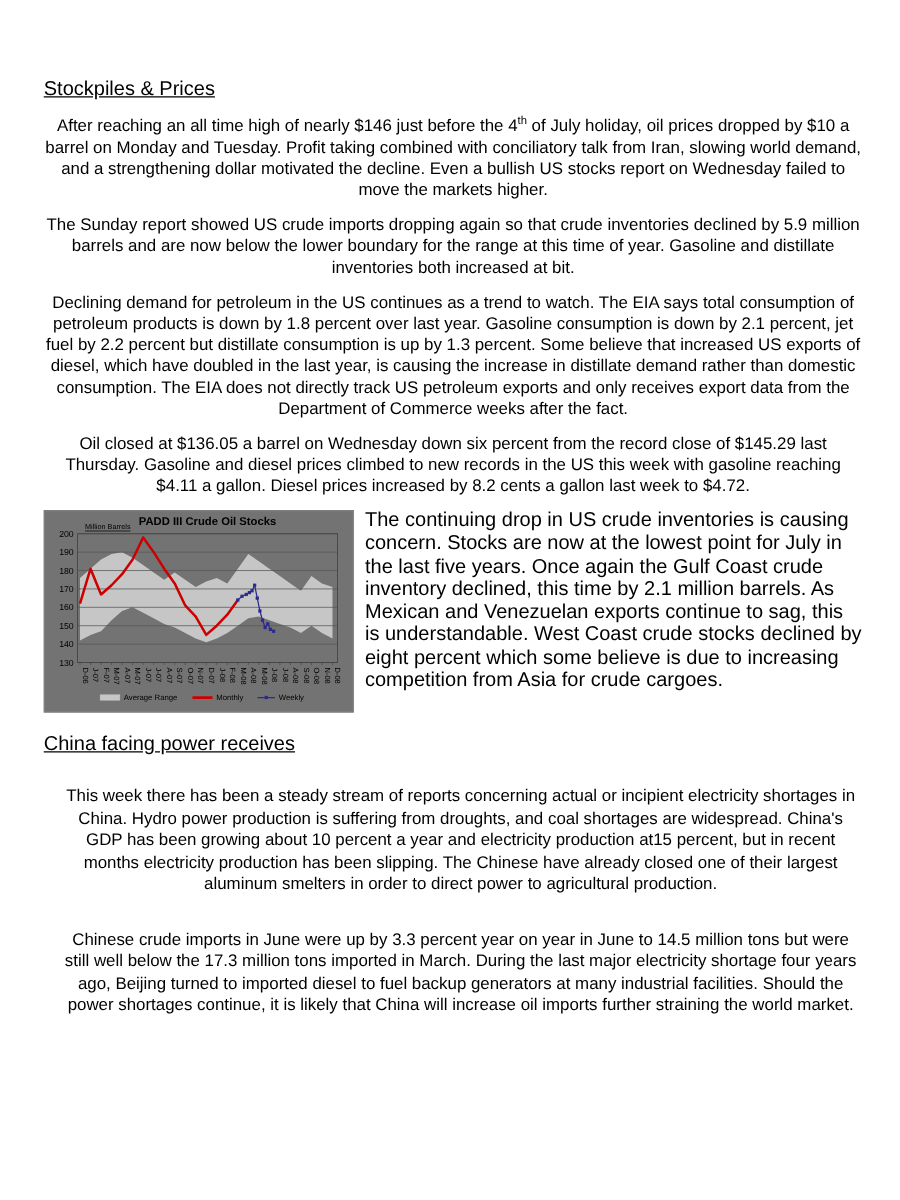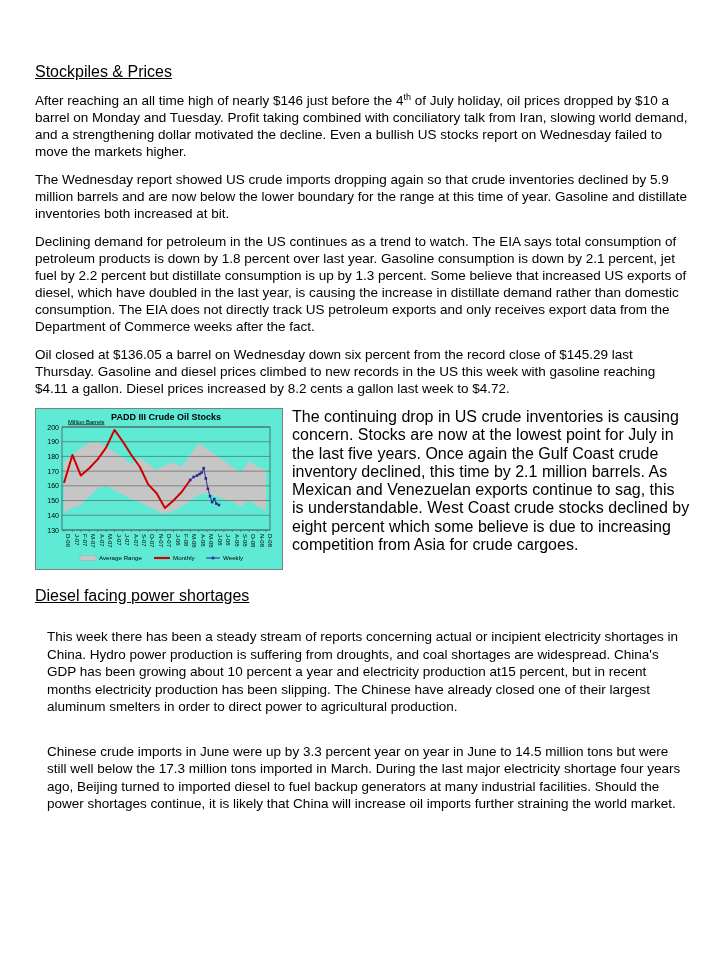--- a/index.html
+++ b/index.html
@@ -12,47 +12,47 @@
     box-sizing:border-box;
     width:720px;height:960px;
     padding:62px 30px 20px 35px;
   }
   h2.sec-head{
     font-size:16px;font-weight:normal;line-height:20px;
     text-decoration:underline;margin:0 0 10px 0;
   }
   h2.sec-head.second{margin-top:16px;margin-bottom:22px;}
   p.body-text{
-    font-size:13.5px;line-height:17px;margin:0 0 11px 0;
+    font-size:13.5px;line-height:17px;margin:0 0 11px 0;text-align:center;
   }
   .china p.body-text{line-height:17.5px;margin:0 0 27px 12px;}
   sup{font-size:9px;line-height:0;}
   .chart-row{
     display:flex;align-items:flex-start;margin:2px 0 4px 0;
   }
   .chart-box{
     flex:0 0 auto;width:246px;height:160px;
-    border:1px solid #7f7f7f;background:#5eead4;
+    border:1px solid #7f7f7f;background:#737373;
   }
   .chart-side-text{
     flex:1 1 auto;padding-left:9px;
     font-size:16px;line-height:18.3px;
   }
   svg text{font-family:"Liberation Sans",sans-serif;}
 </style>
 </head>
 <body>
 
 <div class="page">
 
   <h2 class="sec-head">Stockpiles &amp; Prices</h2>
 
   <p class="body-text"><span>After reaching an all time high of nearly $146 just before the 4</span><sup>th</sup><span> of July holiday, oil prices dropped by $10 a barrel on Monday and Tuesday. Profit taking combined with conciliatory talk from Iran, slowing world demand, and a strengthening dollar motivated the decline. Even a bullish US stocks report on Wednesday failed to move the markets higher.</span></p>
 
-  <p class="body-text">The Wednesday report showed US crude imports dropping again so that crude inventories declined by 5.9 million barrels and are now below the lower boundary for the range at this time of year. Gasoline and distillate inventories both increased at bit.</p>
+  <p class="body-text">The Sunday report showed US crude imports dropping again so that crude inventories declined by 5.9 million barrels and are now below the lower boundary for the range at this time of year. Gasoline and distillate inventories both increased at bit.</p>
 
   <p class="body-text">Declining demand for petroleum in the US continues as a trend to watch. The EIA says total consumption of petroleum products is down by 1.8 percent over last year. Gasoline consumption is down by 2.1 percent, jet fuel by 2.2 percent but distillate consumption is up by 1.3 percent. Some believe that increased US exports of diesel, which have doubled in the last year, is causing the increase in distillate demand rather than domestic consumption. The EIA does not directly track US petroleum exports and only receives export data from the Department of Commerce weeks after the fact.</p>
 
   <p class="body-text">Oil closed at $136.05 a barrel on Wednesday down six percent from the record close of $145.29 last Thursday. Gasoline and diesel prices climbed to new records in the US this week with gasoline reaching $4.11 a gallon. Diesel prices increased by 8.2 cents a gallon last week to $4.72.</p>
 
   <div class="chart-row">
     <div class="chart-box">
       <svg width="246" height="160" viewBox="0 0 246 160">
           <polygon points="28,53.31428571428572 36.416666666666664,45.957142857142856 44.83333333333333,38.599999999999994 53.25,34.18571428571428 61.666666666666664,32.71428571428571 70.08333333333334,37.12857142857143 78.5,43.01428571428572 86.91666666666666,48.900000000000006 95.33333333333333,54.78571428571429 103.75,48.900000000000006 112.16666666666667,54.78571428571429 120.58333333333333,60.67142857142857 129,56.25714285714285 137.41666666666669,53.31428571428572 145.83333333333331,57.72857142857143 154.25,45.957142857142856 162.66666666666666,34.18571428571428 171.08333333333334,40.07142857142857 179.5,45.957142857142856 187.91666666666666,51.84285714285714 196.33333333333334,57.72857142857143 204.75,63.614285714285714 213.16666666666666,51.84285714285714 221.58333333333334,57.72857142857143 230,60.67142857142857 230,101.87142857142857 221.58333333333334,97.45714285714286 213.16666666666666,91.57142857142857 204.75,97.45714285714286 196.33333333333334,93.04285714285714 187.91666666666666,90.1 179.5,87.15714285714286 171.08333333333334,84.21428571428572 162.66666666666666,85.68571428571428 154.25,91.57142857142857 145.83333333333331,97.45714285714286 137.41666666666669,101.87142857142857 129,104.81428571428572 120.58333333333333,101.87142857142857 112.16666666666667,97.45714285714286 103.75,93.04285714285714 95.33333333333333,90.1 86.91666666666666,85.68571428571428 78.5,81.27142857142857 70.08333333333334,76.85714285714286 61.666666666666664,79.8 53.25,87.15714285714286 44.83333333333333,95.98571428571428 36.416666666666664,98.92857142857143 28,103.34285714285714" fill="#c6c6c6"></polygon>
           <line x1="26" x2="234" y1="121" y2="121" stroke="#555" stroke-width="0.6"></line>
@@ -145,20 +145,20 @@
           <text x="137" y="151" font-size="6.2" fill="#000">Monthly</text>
           <line x1="170" x2="184" y1="149" y2="149" stroke="#2b2b8f" stroke-width="1"></line>
           <rect x="175.7" y="147.7" width="2.6" height="2.6" fill="#2b2b8f"></rect>
           <text x="187" y="151" font-size="6.2" fill="#000">Weekly</text>
         </svg>
     </div>
     <div class="chart-side-text">The continuing drop in US crude inventories is causing concern. Stocks are now at the lowest point for July in the last five years. Once again the Gulf Coast crude inventory declined, this time by 2.1 million barrels. As Mexican and Venezuelan exports continue to sag, this is understandable. West Coast crude stocks declined by eight percent which some believe is due to increasing competition from Asia for crude cargoes.</div>
   </div>
 
   <div class="china">
-    <h2 class="sec-head second">Diesel facing power shortages</h2>
+    <h2 class="sec-head second">China facing power receives</h2>
 
     <p class="body-text">This week there has been a steady stream of reports concerning actual or incipient electricity shortages in China. Hydro power production is suffering from droughts, and coal shortages are widespread. China's GDP has been growing about 10 percent a year and electricity production at15 percent, but in recent months electricity production has been slipping. The Chinese have already closed one of their largest aluminum smelters in order to direct power to agricultural production.</p>
 
     <p class="body-text">Chinese crude imports in June were up by 3.3 percent year on year in June to 14.5 million tons but were still well below the 17.3 million tons imported in March. During the last major electricity shortage four years ago, Beijing turned to imported diesel to fuel backup generators at many industrial facilities. Should the power shortages continue, it is likely that China will increase oil imports further straining the world market.</p>
   </div>
 
 </div>
 
 </body></html>

